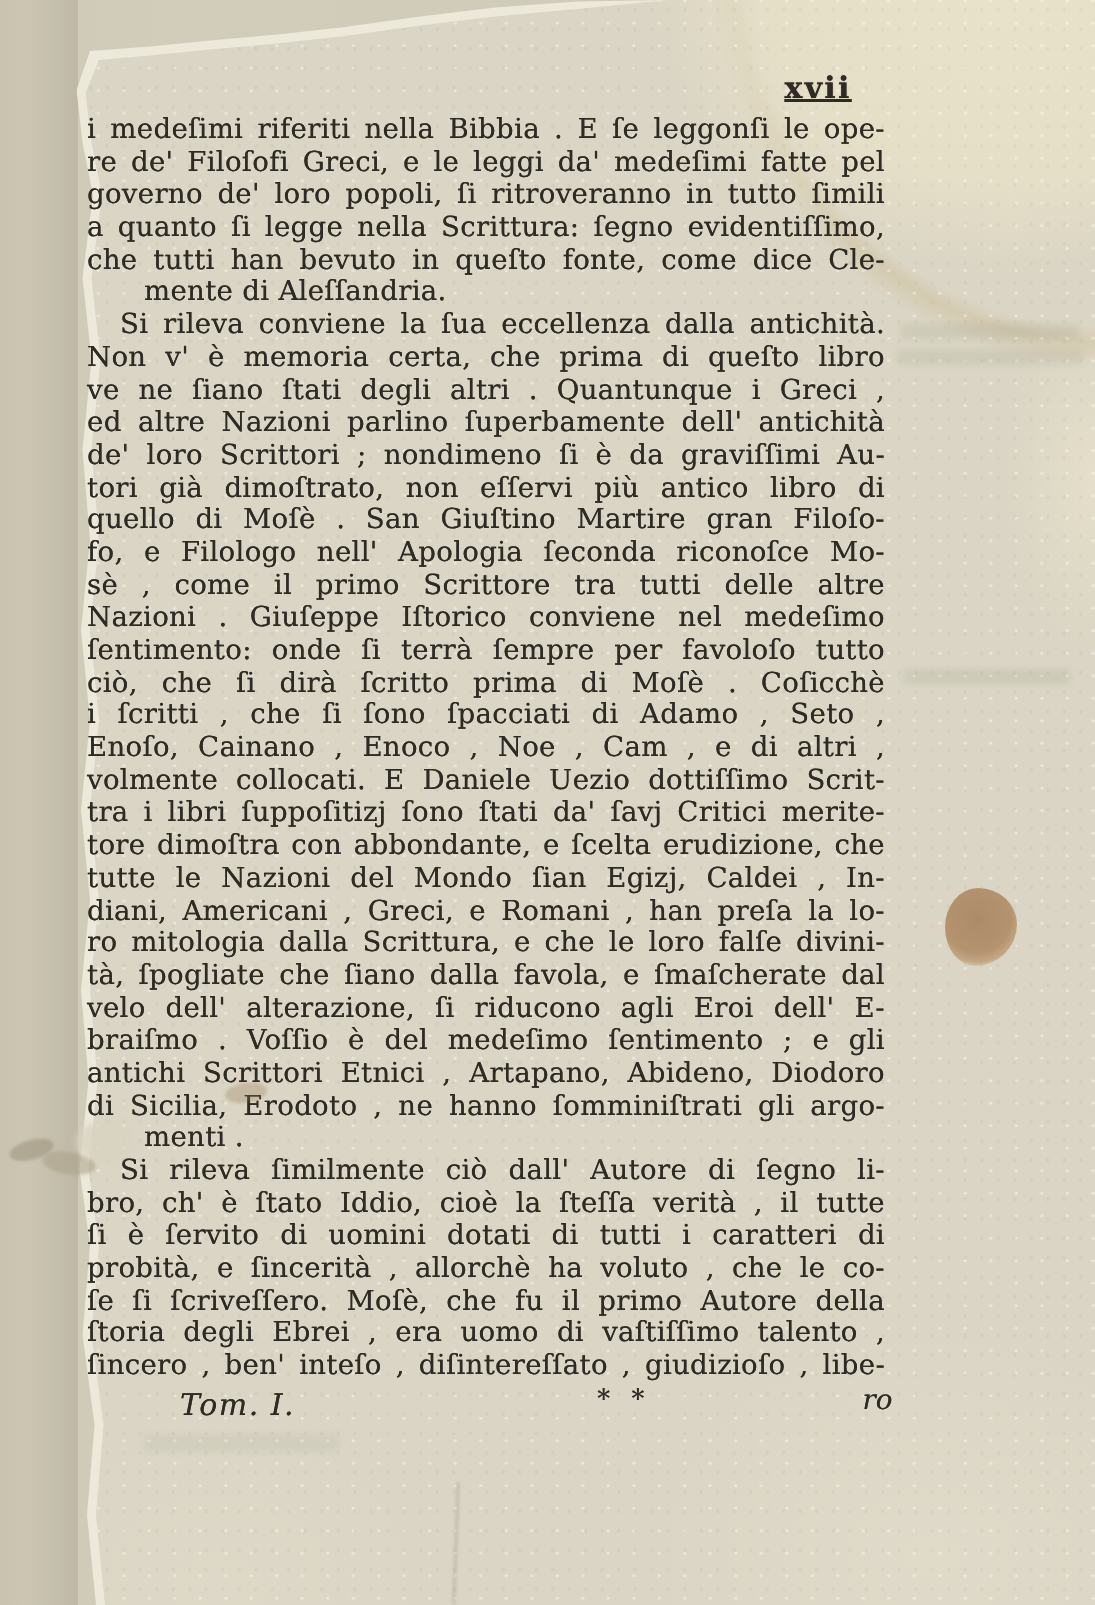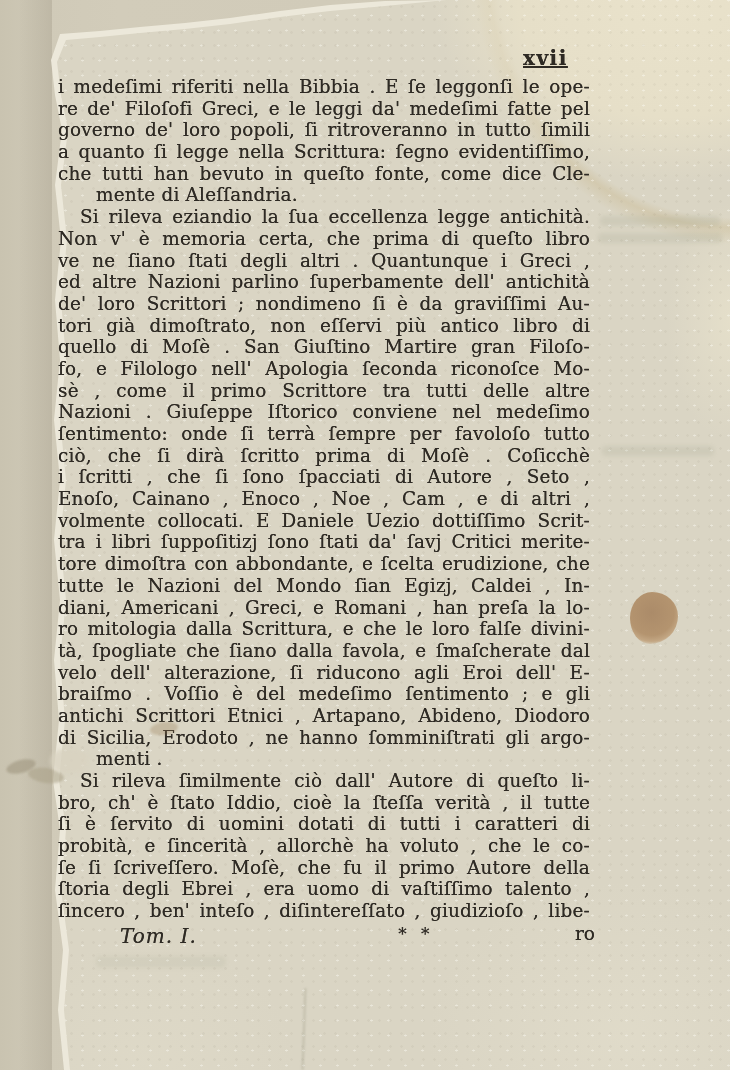--- a/index.html
+++ b/index.html
@@ -72,21 +72,21 @@
     position:absolute;left:120px;top:924px;color:var(--ink,#2e2a24);
     font-size:20px;font-style:italic;letter-spacing:1px;
     text-shadow:0 0 .4px rgba(46,42,36,.85);
   }
   .footer-signature{
     position:absolute;left:398px;top:923px;color:var(--ink,#2e2a24);
     font-size:17px;font-weight:bold;letter-spacing:4px;
   }
   .footer-catchword{
     position:absolute;left:575px;top:923px;color:var(--ink,#2e2a24);
-    font-size:18.5px;text-shadow:0 0 .4px rgba(46,42,36,.85);
+    font-size:18.5px;text-shadow:0 0 .4px rgba(46,42,36,.85);font-style:italic;
   }
   .stain-blob{
     position:absolute;left:630px;top:592px;width:48px;height:52px;
     border-radius:46% 54% 58% 42% / 50% 46% 54% 50%;
     background:radial-gradient(circle at 45% 40%, var(--stainbrown,#ab8b69) 0%, #b4946f 55%, #c3a784 70%, rgba(195,167,132,0) 80%);
     filter:blur(.4px);
   }
   .ghost{position:absolute;background:rgba(125,130,110,0.12);border-radius:4px;filter:blur(2px);}
   .g1{left:600px;top:216px;width:120px;height:10px;}
   .g2{left:598px;top:233px;width:124px;height:10px;}
@@ -112,47 +112,47 @@
 
 <div class="page-number">xvii</div>
 
 <div class="text-block">
     <div class="line"><span>i medeſimi riferiti nella Bibbia . E ſe leggonſi le ope-</span></div>
     <div class="line"><span>re de' Filoſofi Greci, e le leggi da' medeſimi fatte pel</span></div>
     <div class="line"><span>governo de' loro popoli, ſi ritroveranno in tutto ſimili</span></div>
     <div class="line"><span>a quanto ſi legge nella Scrittura: ſegno evidentiſſimo,</span></div>
     <div class="line"><span>che tutti han bevuto in queſto fonte, come dice Cle-</span></div>
     <div class="line nojust"><span>mente di Aleſſandria.</span></div>
-    <div class="line indent"><span>Si rileva eziandio la ſua eccellenza legge antichità.</span></div>
+    <div class="line indent"><span>Si rileva conviene la ſua eccellenza dalla antichità.</span></div>
     <div class="line"><span>Non v' è memoria certa, che prima di queſto libro</span></div>
     <div class="line"><span>ve ne ſiano ſtati degli altri . Quantunque i Greci ,</span></div>
     <div class="line"><span>ed altre Nazioni parlino ſuperbamente dell' antichità</span></div>
     <div class="line"><span>de' loro Scrittori ; nondimeno ſi è da graviſſimi Au-</span></div>
     <div class="line"><span>tori già dimoſtrato, non eſſervi più antico libro di</span></div>
     <div class="line"><span>quello di Moſè . San Giuſtino Martire gran Filoſo-</span></div>
     <div class="line"><span>fo, e Filologo nell' Apologia ſeconda riconoſce Mo-</span></div>
     <div class="line"><span>sè , come il primo Scrittore tra tutti delle altre</span></div>
     <div class="line"><span>Nazioni . Giuſeppe Iſtorico conviene nel medeſimo</span></div>
     <div class="line"><span>ſentimento: onde ſi terrà ſempre per favoloſo tutto</span></div>
     <div class="line"><span>ciò, che ſi dirà ſcritto prima di Moſè . Coſicchè</span></div>
-    <div class="line"><span>i ſcritti , che ſi ſono ſpacciati di Autore , Seto ,</span></div>
+    <div class="line"><span>i ſcritti , che ſi ſono ſpacciati di Adamo , Seto ,</span></div>
     <div class="line"><span>Enoſo, Cainano , Enoco , Noe , Cam , e di altri ,</span></div>
     <div class="line"><span>volmente collocati. E Daniele Uezio dottiſſimo Scrit-</span></div>
     <div class="line"><span>tra i libri ſuppoſitizj ſono ſtati da' ſavj Critici merite-</span></div>
     <div class="line"><span>tore dimoſtra con abbondante, e ſcelta erudizione, che</span></div>
     <div class="line"><span>tutte le Nazioni del Mondo ſian Egizj, Caldei , In-</span></div>
     <div class="line"><span>diani, Americani , Greci, e Romani , han preſa la lo-</span></div>
     <div class="line"><span>ro mitologia dalla Scrittura, e che le loro falſe divini-</span></div>
     <div class="line"><span>tà, ſpogliate che ſiano dalla favola, e ſmaſcherate dal</span></div>
     <div class="line"><span>velo dell' alterazione, ſi riducono agli Eroi dell' E-</span></div>
     <div class="line"><span>braiſmo . Voſſio è del medeſimo ſentimento ; e gli</span></div>
     <div class="line"><span>antichi Scrittori Etnici , </span><span class="it">Artapano</span><span>, </span><span class="it">Abideno</span><span>, </span><span class="it">Diodoro</span></div>
     <div class="line"><span class="it">di Sicilia</span><span>, </span><span class="it">Erodoto</span><span> , ne hanno ſomminiſtrati gli argo-</span></div>
     <div class="line nojust"><span>menti .</span></div>
-    <div class="line indent"><span>Si rileva ſimilmente ciò dall' Autore di queſto li-</span></div>
+    <div class="line indent"><span>Si rileva ſimilmente ciò dall' Autore di ſegno li-</span></div>
     <div class="line"><span>bro, ch' è ſtato Iddio, cioè la ſteſſa verità , il tutte</span></div>
     <div class="line"><span>ſi è ſervito di uomini dotati di tutti i caratteri di</span></div>
     <div class="line"><span>probità, e ſincerità , allorchè ha voluto , che le co-</span></div>
     <div class="line"><span>ſe ſi ſcriveſſero. Moſè, che fu il primo Autore della</span></div>
     <div class="line"><span>ſtoria degli Ebrei , era uomo di vaſtiſſimo talento ,</span></div>
     <div class="line"><span>ſincero , ben' inteſo , diſintereſſato , giudizioſo , libe-</span></div>
   </div>
 
 <div class="footer-tome">Tom. I.</div>
 <div class="footer-signature">* *</div>

